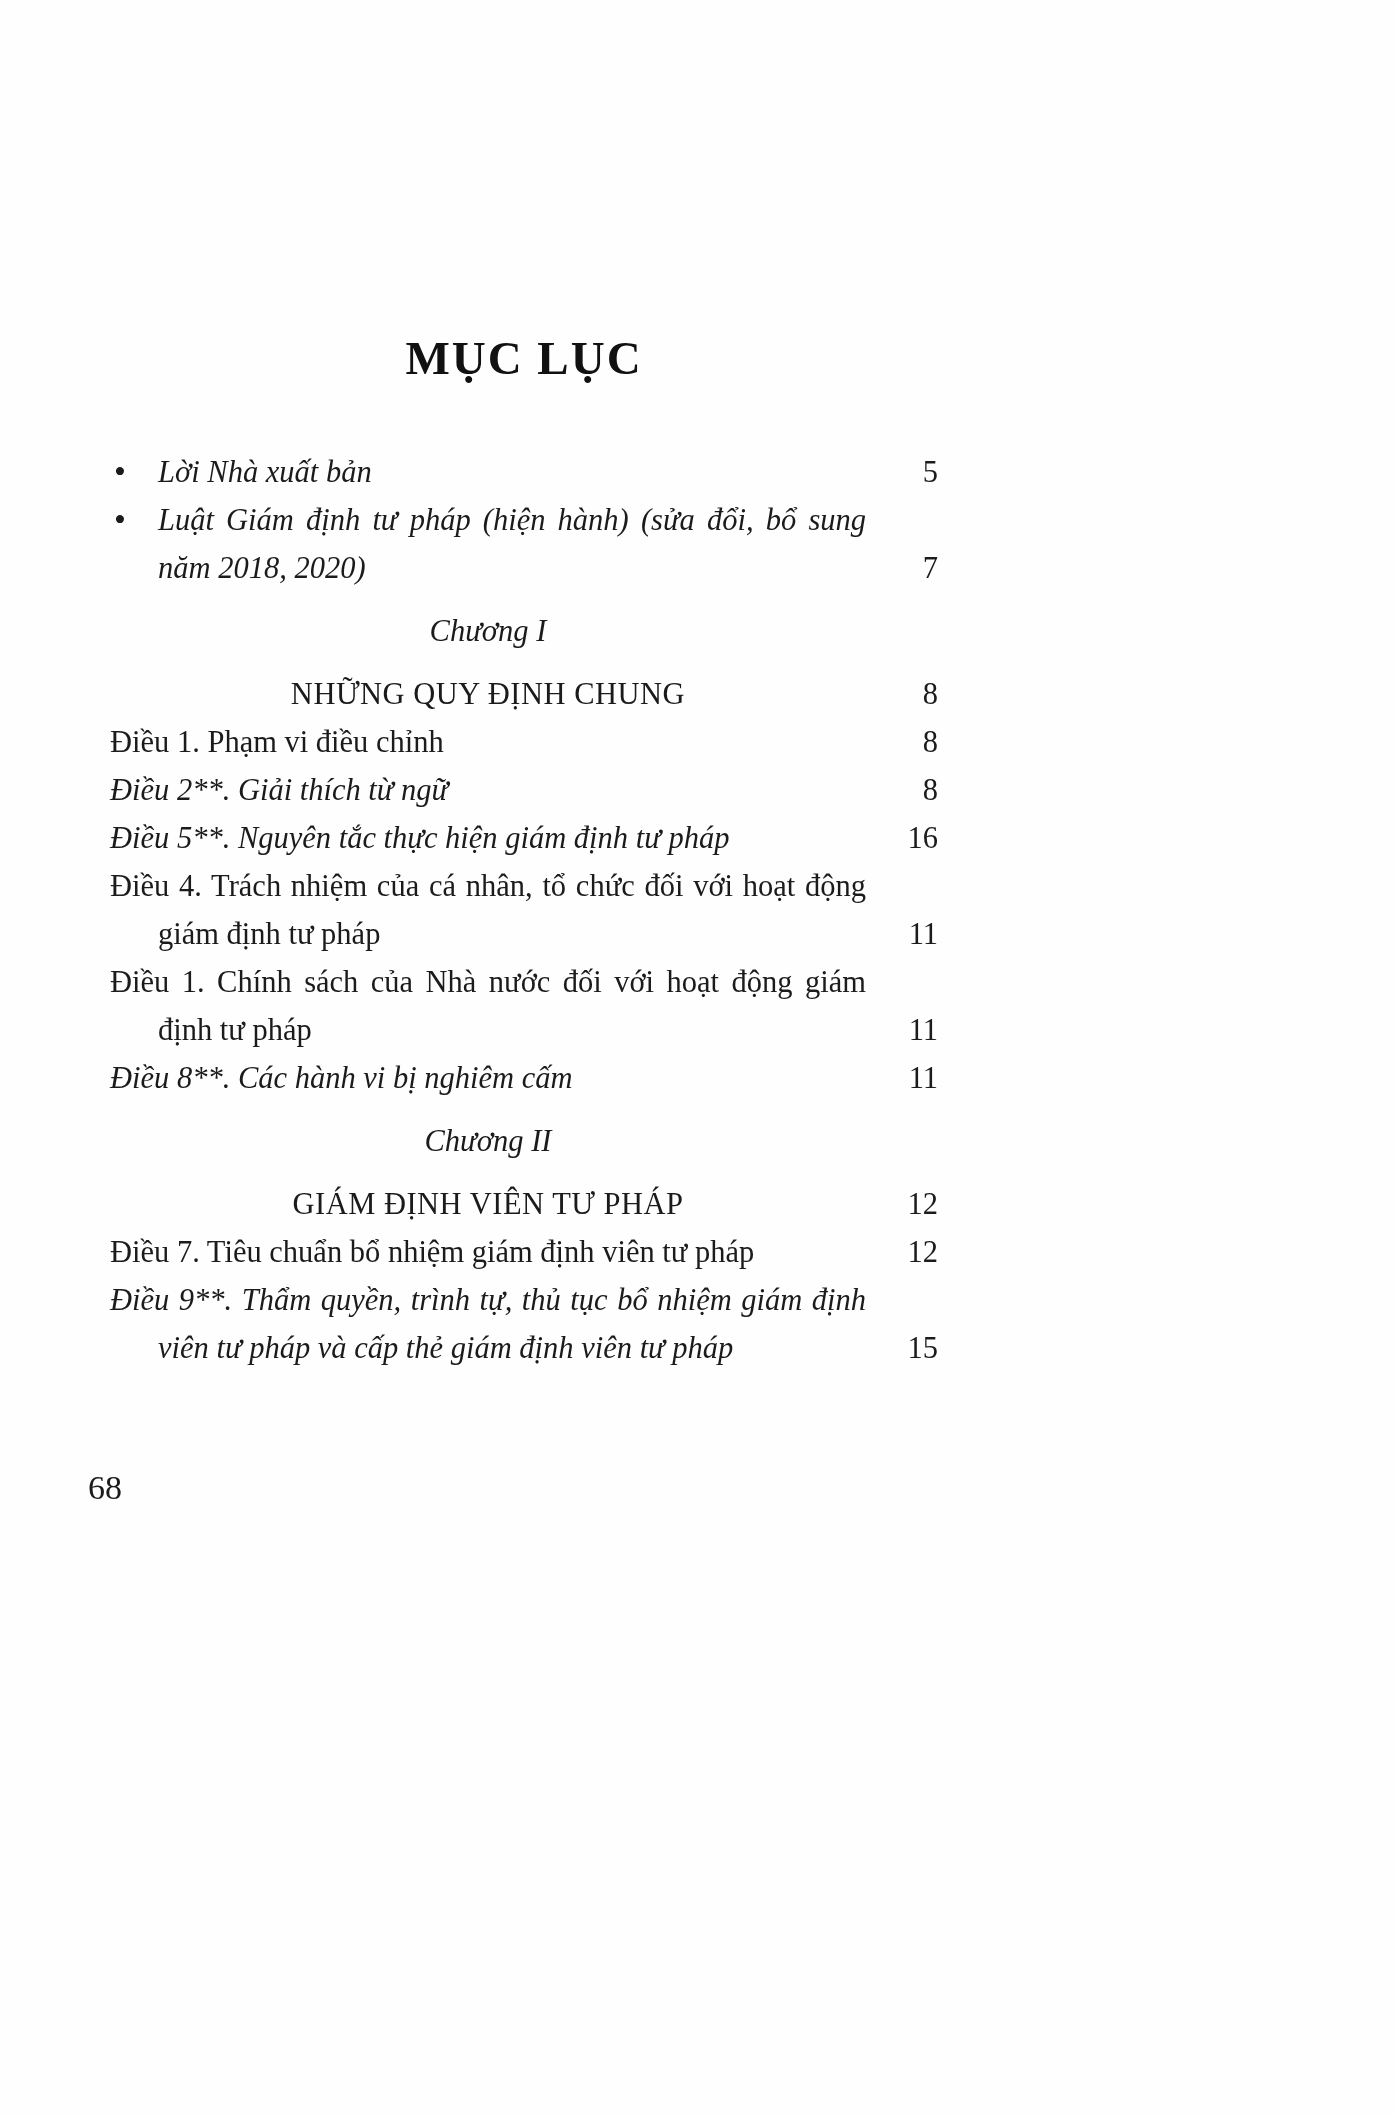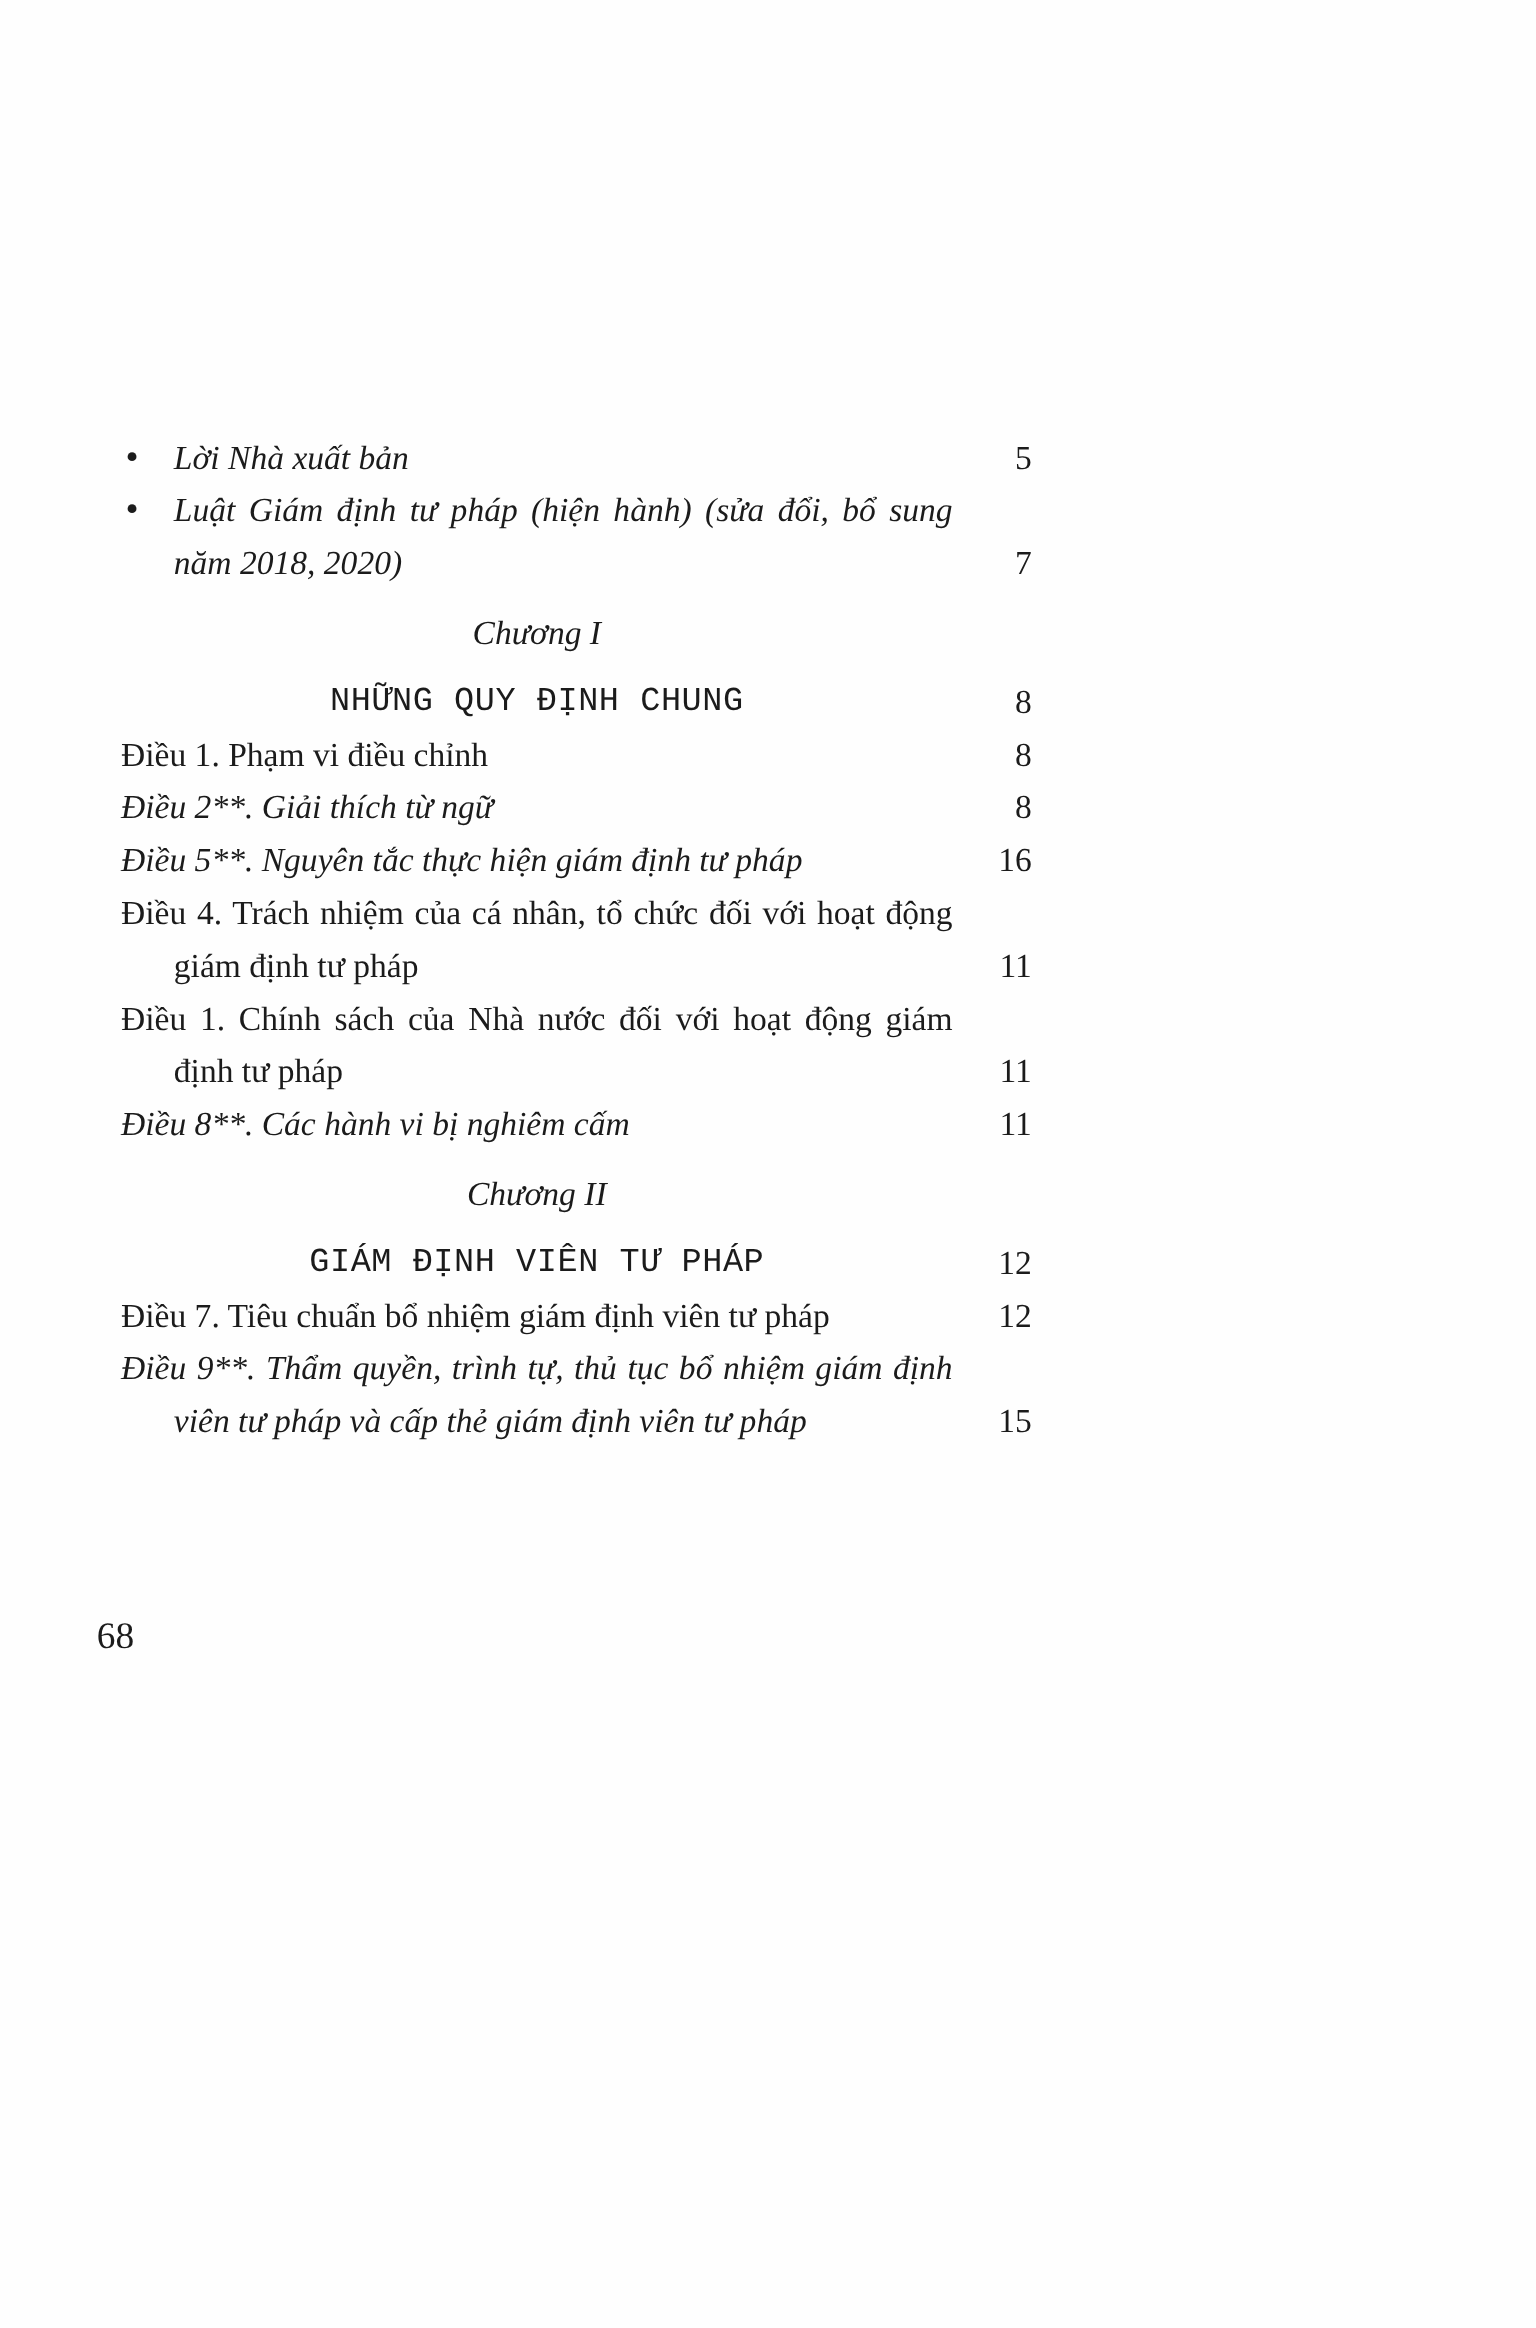--- a/index.html
+++ b/index.html
@@ -77,39 +77,39 @@
     text-align: center;
     padding-left: 0;
     text-indent: 0;
     margin-top: 15px;
   }
   .row.center-italic .row-text {
     font-style: italic;
   }
   .row.center-caps .row-text {
     letter-spacing: 0.5px;
-    font-family: Liberation Mono, monospace;
   }
   .row.italic .row-text {
     font-style: italic;
   }
   .folio {
     position: absolute;
     left: 88px;
     top: 1468px;
     font-size: 34px;
     line-height: 40px;
     color: #1b1b1b;
   }
 </style>
 </head>
 <body>
 
 <div class="sheet">
   <div class="content">
+    <div class="doc-title">MỤC LỤC</div>
     <div class="toc">
         <div class="row bullet italic">
           <div class="row-text"><span class="bullet-dot">•</span><span>Lời Nhà xuất bản</span></div>
           <div class="row-page">5</div>
         </div>
         <div class="row bullet italic">
           <div class="row-text"><span class="bullet-dot">•</span><span>Luật Giám định tư pháp (hiện hành) (sửa đổi, bổ sung năm 2018, 2020)</span></div>
           <div class="row-page">7</div>
         </div>
         <div class="row center-italic">

